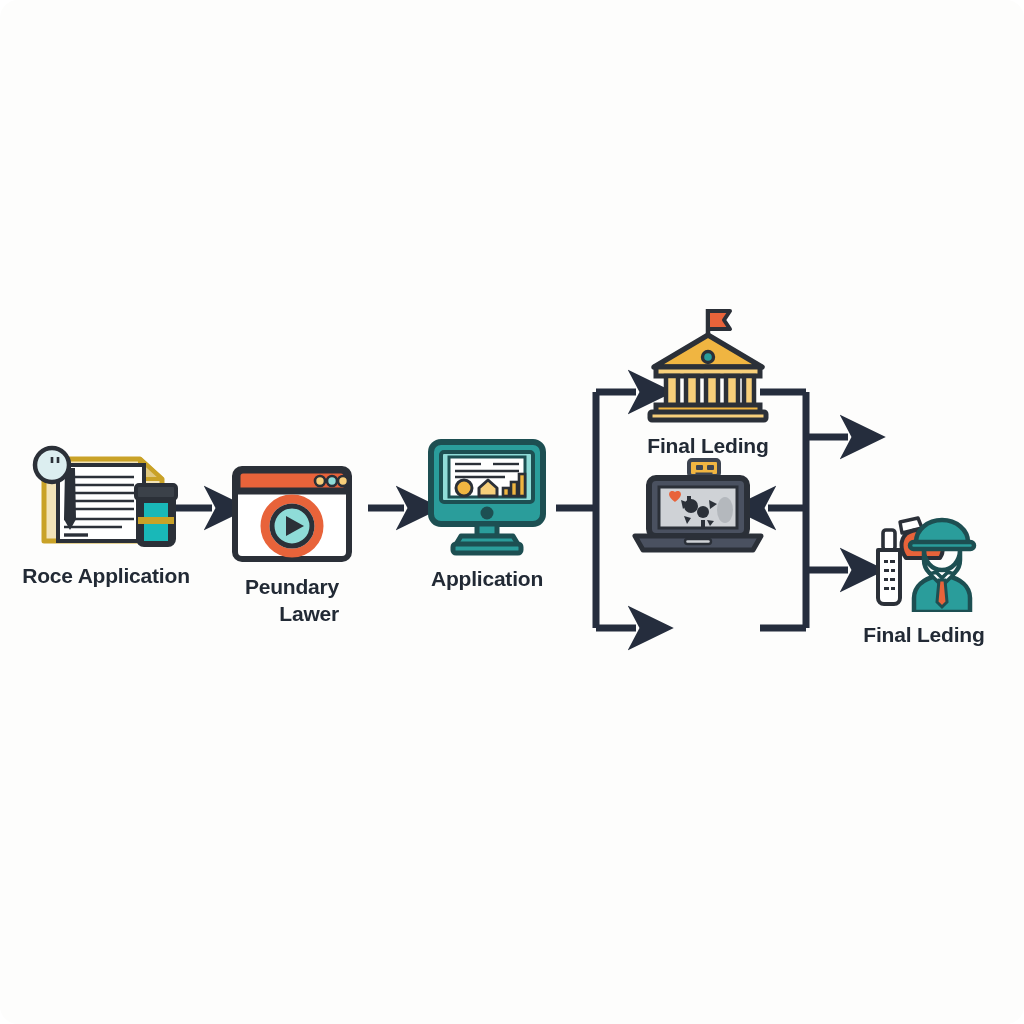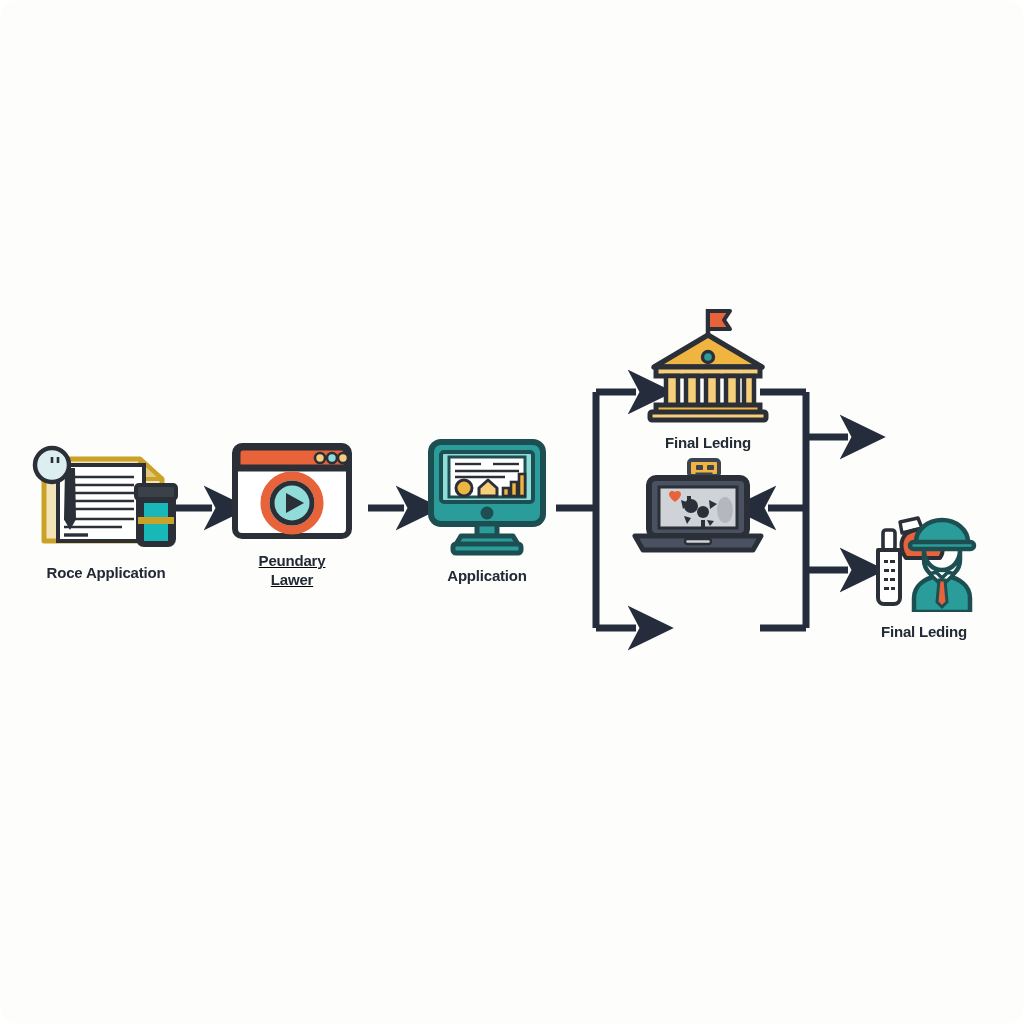--- a/index.html
+++ b/index.html
@@ -21,24 +21,24 @@
     display: flex;
     flex-direction: column;
     align-items: center;
   }
   .node-icon {
     display: block;
   }
   .node-label {
     margin-top: 6px;
     font-family: "Liberation Sans", sans-serif;
-    font-size: 15px;
+    font-size: 21px;
     font-weight: 700;
     color: #222a35;
-    text-align: center;
+    text-align: right;
     line-height: 1.28;
     letter-spacing: -0.2px;
     white-space: pre-line;
   }
   #wires {
     position: absolute;
     left: 0;
     top: 0;
     width: 1024px;
     height: 1024px;
@@ -111,21 +111,21 @@
 
         <rect x="110" y="42" width="40" height="14" rx="3" fill="#3b4149" stroke="#2b3038" stroke-width="4"></rect>
         <path d="M112 56 h36 v40 a6 6 0 0 1 -6 6 h-24 a6 6 0 0 1 -6 -6 z" fill="#2b3038" stroke="#2b3038" stroke-width="4"></path>
         <rect x="118" y="60" width="24" height="38" fill="#19b8b8"></rect>
         <rect x="112" y="74" width="36" height="7" fill="#c9a227"></rect>
       </svg>
     </span>
     <span class="node-label">Roce Application</span>
   </div>
 
-  <div class="node" style="left:228px; top:441px; width:128px;text-decoration:underline;">
+  <div class="node" style="left:228px; top:464px; width:128px;">
     <span class="node-icon">
       <svg width="124" height="100" viewBox="0 0 124 100">
         <rect x="5" y="5" width="114" height="90" rx="7" fill="#ffffff" stroke="#2b3038" stroke-width="6"></rect>
         <path d="M8 12 a5 5 0 0 1 5 -5 h98 a5 5 0 0 1 5 5 v14 h-108 z" fill="#e8633a" stroke="#2b3038" stroke-width="5"></path>
         <line x1="8" y1="28" x2="116" y2="28" stroke="#2b3038" stroke-width="5"></line>
         <circle cx="90" cy="17" r="5" fill="#f7cf7a" stroke="#2b3038" stroke-width="2.6"></circle>
         <circle cx="102" cy="17" r="5" fill="#8fdcd8" stroke="#2b3038" stroke-width="2.6"></circle>
         <circle cx="113" cy="17" r="5" fill="#f7cf7a" stroke="#2b3038" stroke-width="2.6"></circle>
         <circle cx="62" cy="62" r="27" fill="none" stroke="#e8633a" stroke-width="9"></circle>
         <circle cx="62" cy="62" r="20" fill="#8fdcd8" stroke="#2b3038" stroke-width="5"></circle>

